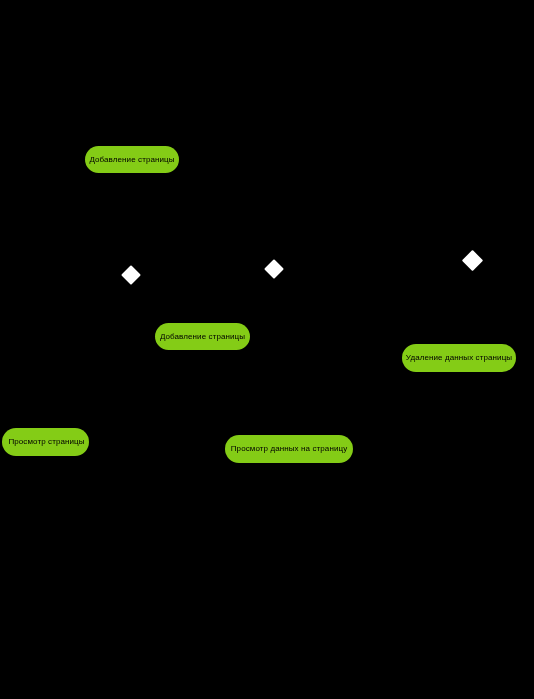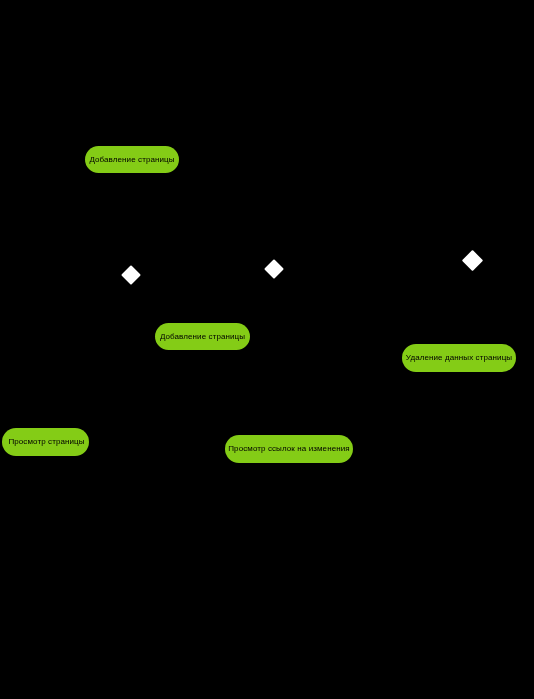--- a/index.html
+++ b/index.html
@@ -56,21 +56,21 @@
 
   <div class="node" style="left: 402px; top: 344px; width: 114px; height: 28px; font-size: 8px; border-radius: 14px;">
     <span>Удаление данных страницы</span>
   </div>
 
   <div class="node" style="left: 2px; top: 428px; width: 87px; height: 28px; font-size: 8px; border-radius: 14px; justify-content: center; padding-right: 6px;">
     <span>Просмотр страницы</span>
   </div>
 
   <div class="node" style="left: 225px; top: 435px; width: 128px; height: 28px; font-size: 8px; border-radius: 14px;">
-    <span>Просмотр ссылок на изменения</span>
+    <span>Просмотр данных на страницу</span>
   </div>
 
 
   <div class="diamond" style="width: 14px; height: 14px; left: 124px; top: 268px;"></div>
   <div class="diamond" style="width: 14px; height: 14px; left: 267px; top: 262px;"></div>
   <div class="diamond" style="width: 15px; height: 15px; left: 464.5px; top: 252.5px;"></div>
 
 </div>
 
 </body></html>

